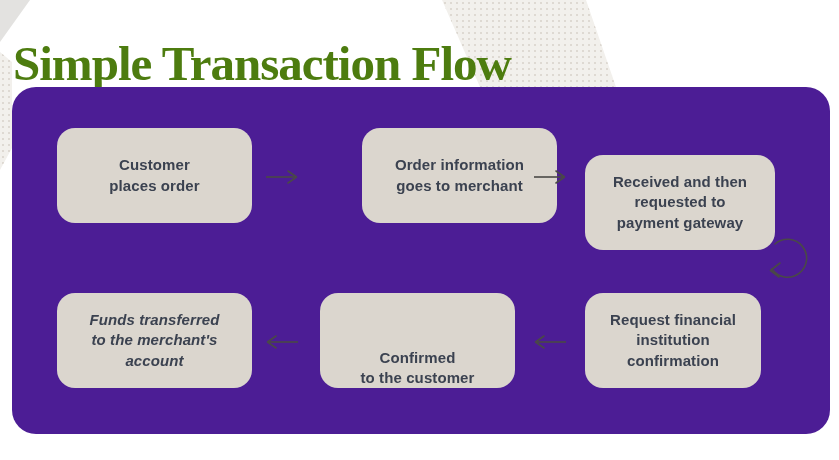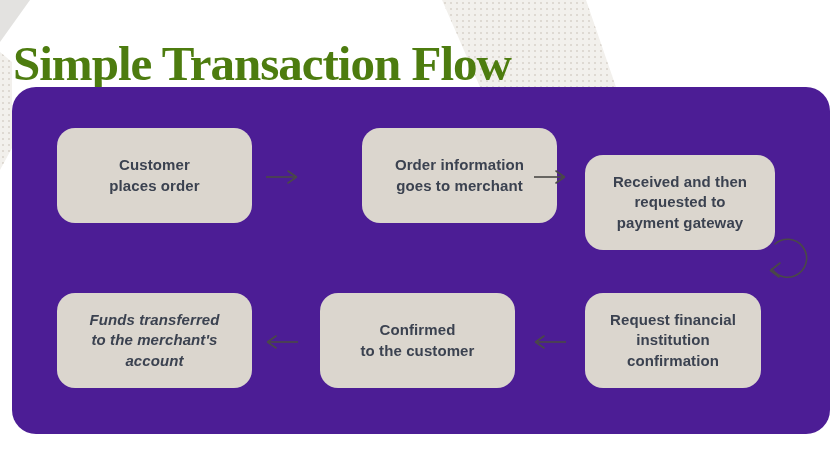--- a/index.html
+++ b/index.html
@@ -59,21 +59,21 @@
     font-weight: 700;
     color: #3b4250;
     line-height: 1.35;
     letter-spacing: 0.1px;
     padding: 0 8px;
   }
   .b1 { left: 45px;  top: 41px;  }
   .b2 { left: 308px; top: 41px; margin-left: 42px;  }
   .b3 { left: 573px; top: 41px;  width: 190px; margin-top: 27px; }
   .b4 { left: 45px;  top: 206px; font-style: italic; }
-  .b5 { left: 308px; top: 206px; }
+  .b5 { left: 308px; top: 206px; align-items: flex-end; }
   .b6 { left: 573px; top: 206px; width: 176px; }
 
   
   .arrow { position: absolute; width: 36px; height: 16px; }
   .arrow svg, .curved svg { display: block; }
   .a1 { left: 252px; top: 82px;  }
   .a2 { left: 520px; top: 82px;  }
   .a3 { left: 252px; top: 247px; }
   .a4 { left: 520px; top: 247px; }
   .curved { position: absolute; left: 750px; top: 146px; width: 50px; height: 56px; }

